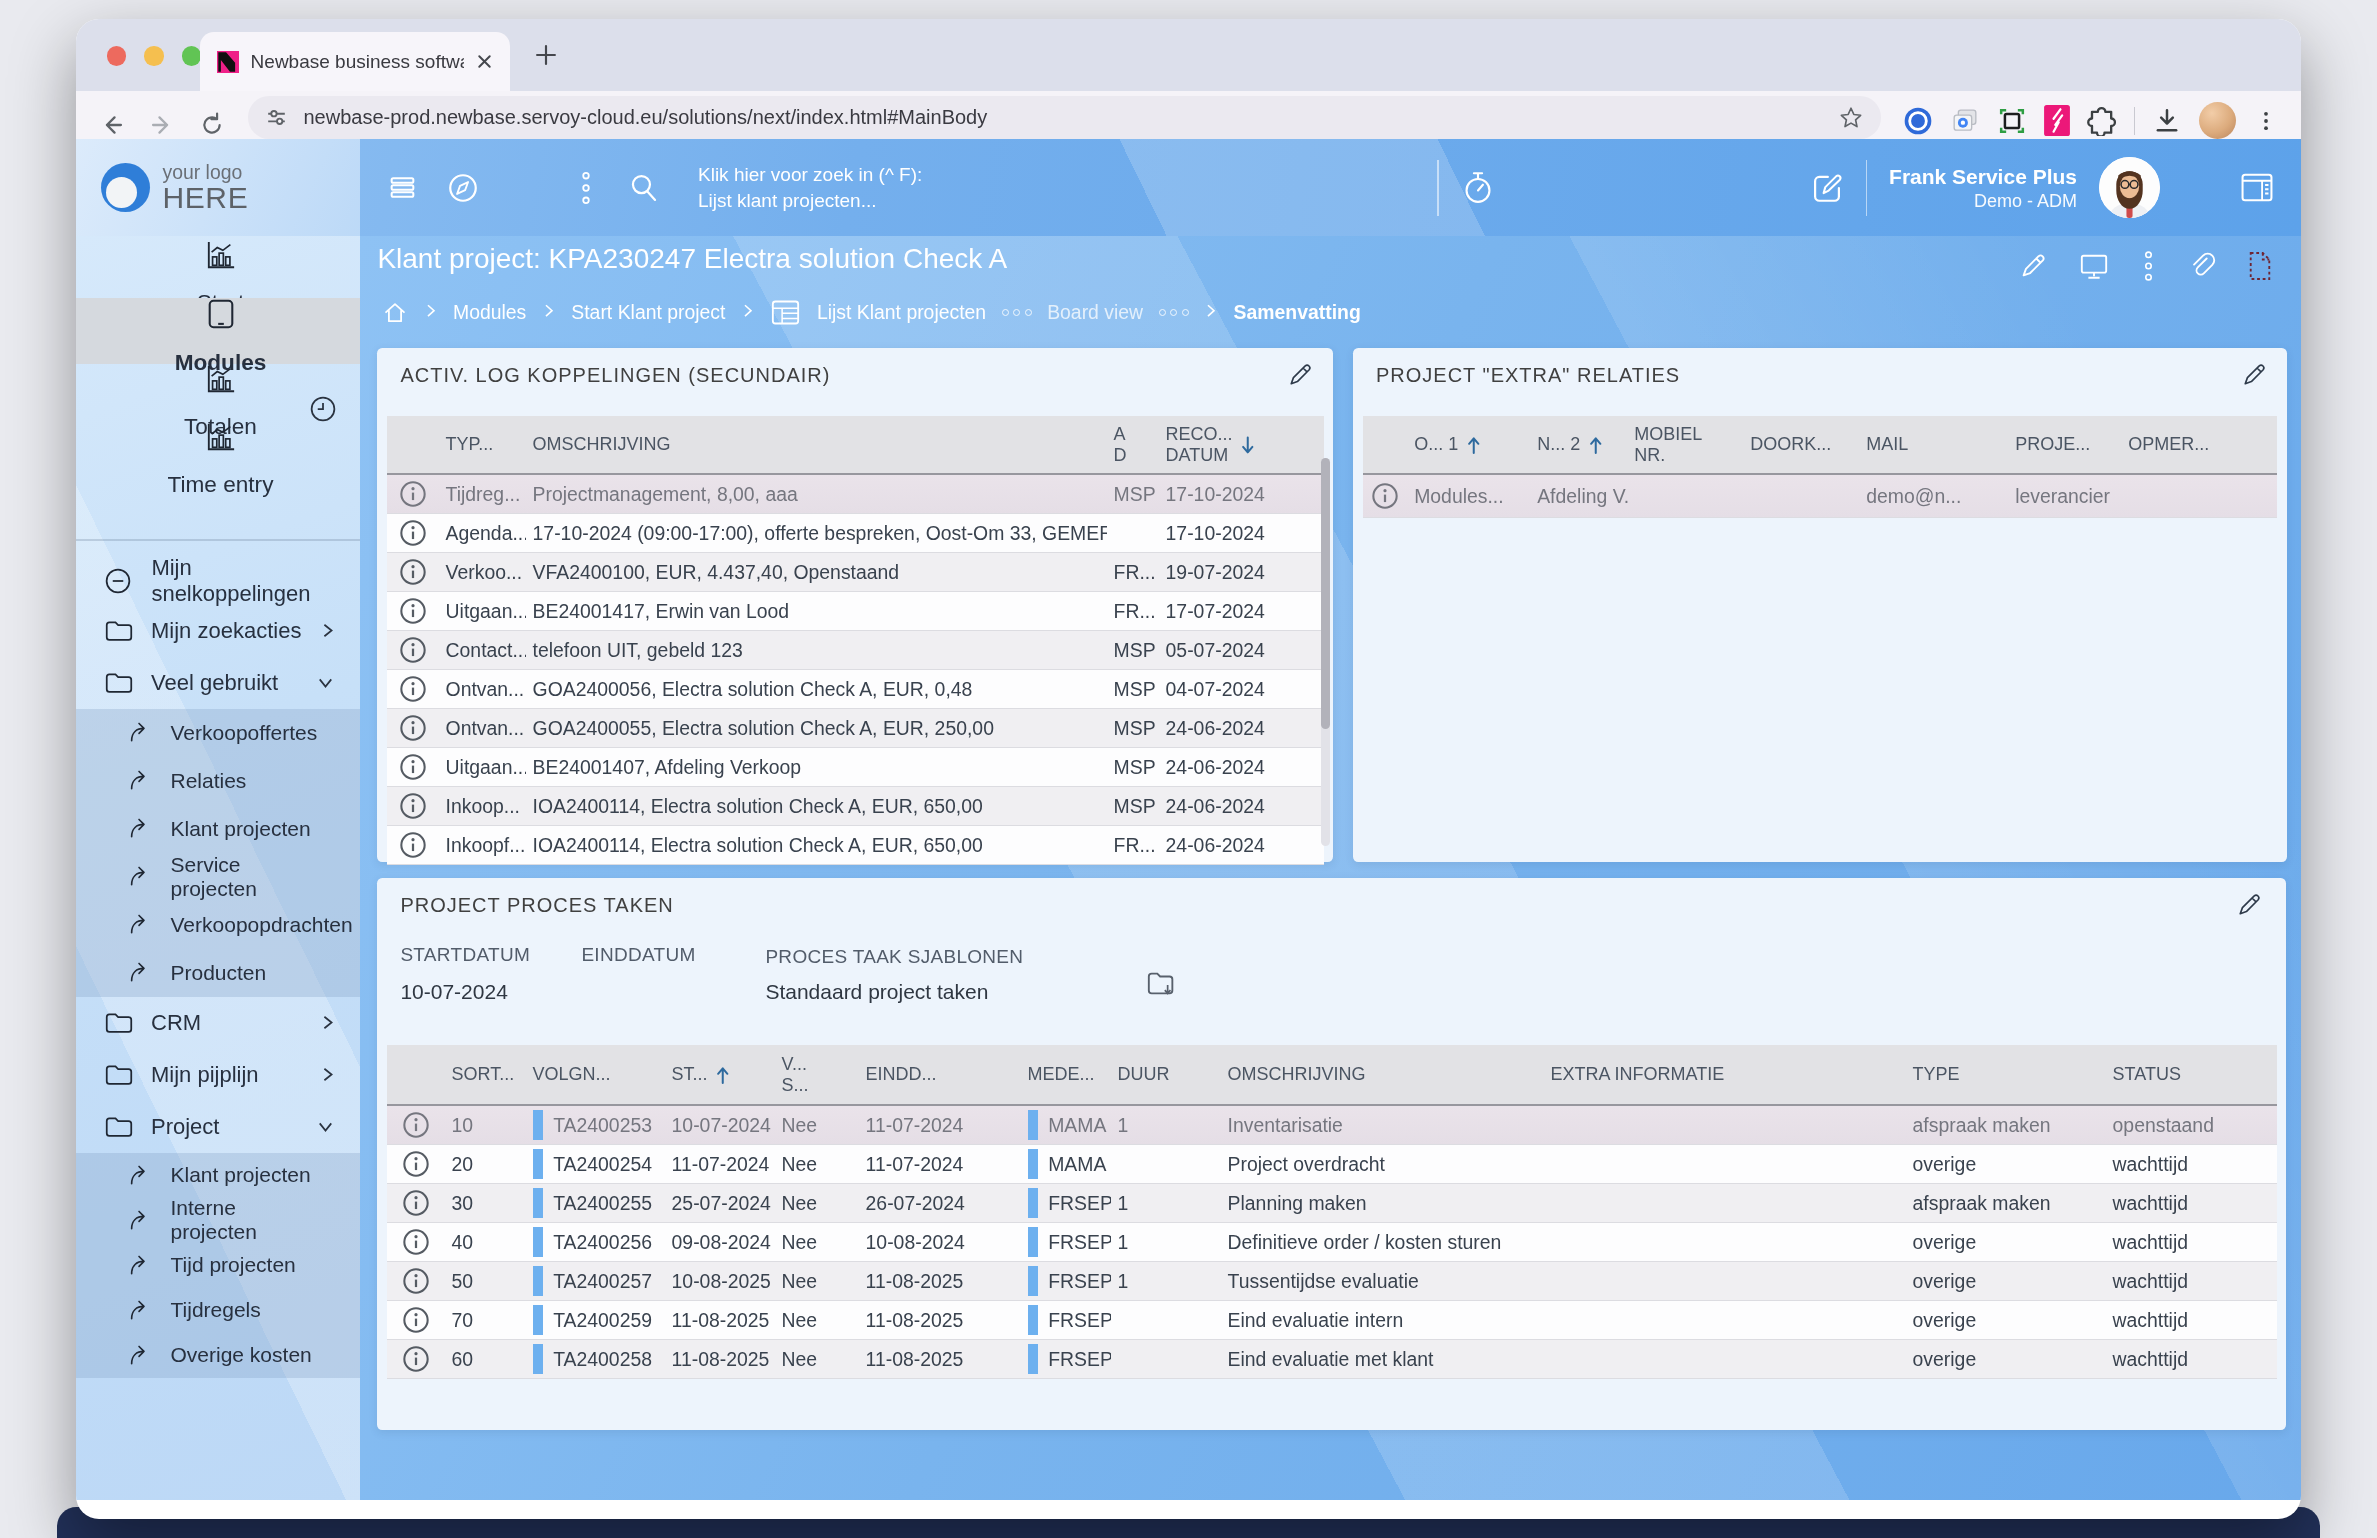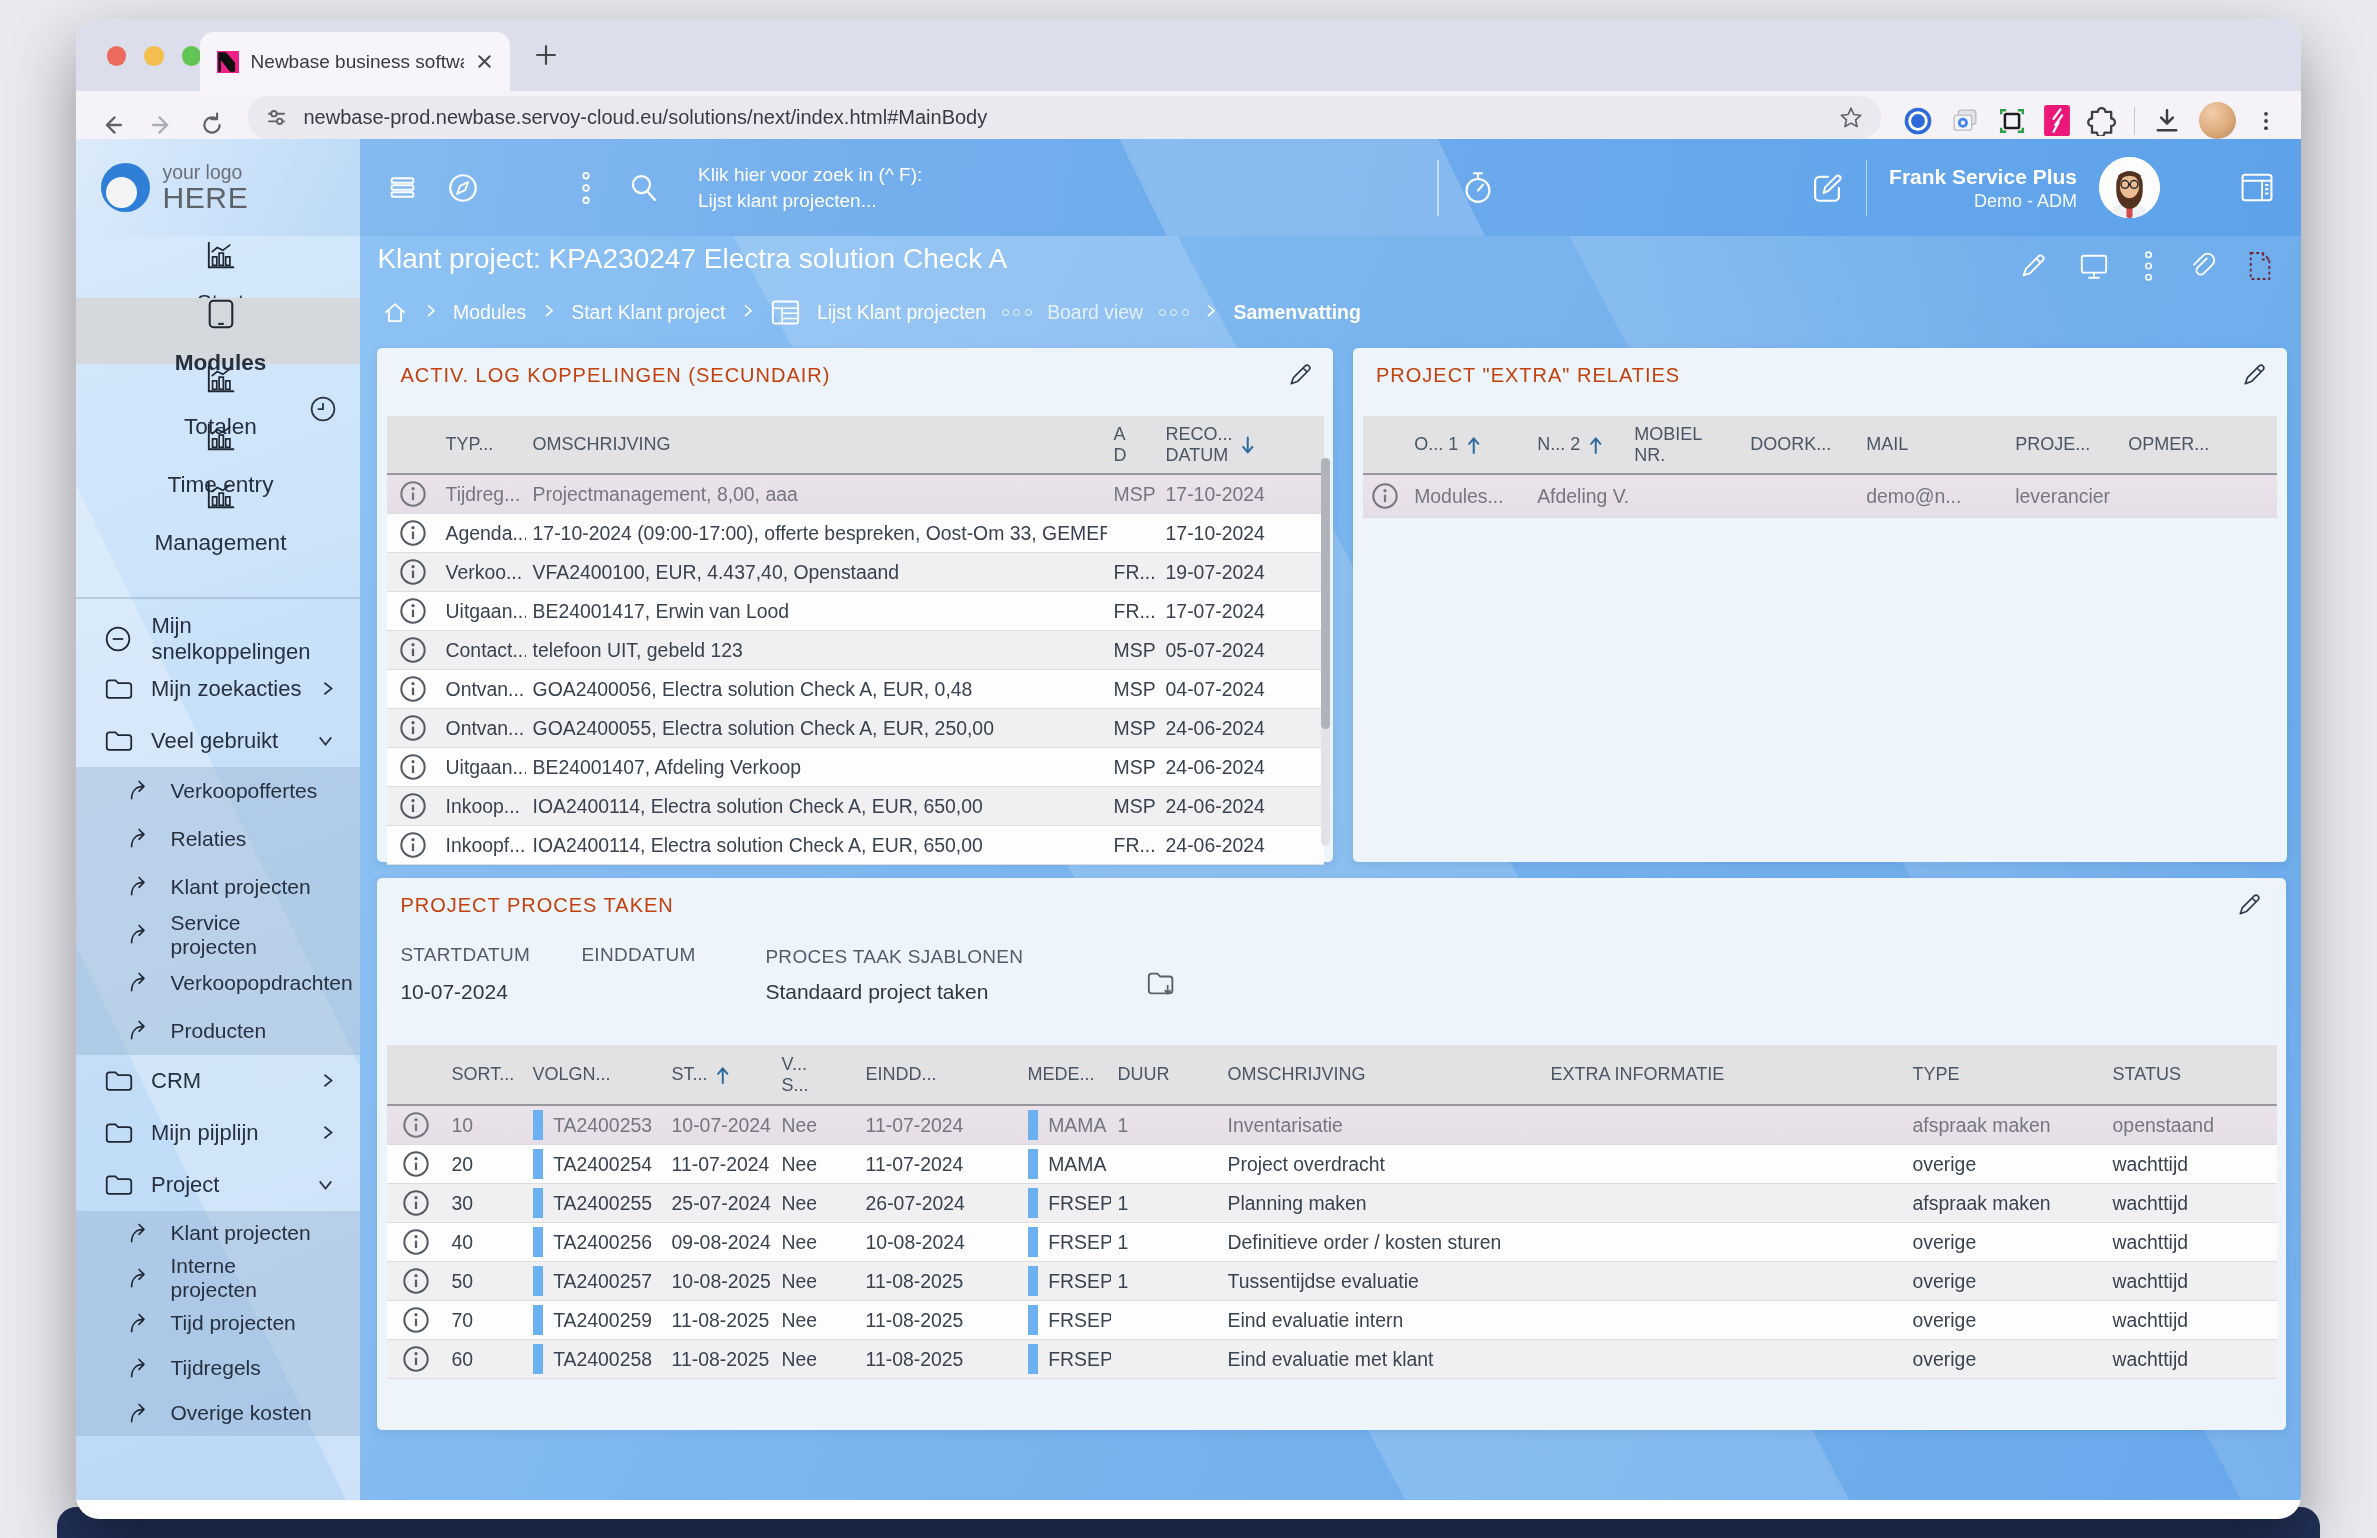--- a/index.html
+++ b/index.html
@@ -61,21 +61,21 @@
   .breadcrumb{position:absolute;left:22px;top:63px;display:flex;align-items:center;gap:15.5px;color:#fff;font-size:19.4px;z-index:1;}
   .bc-dim{opacity:.75;}
   .bc-cur{font-weight:700;}
   .dots3{display:flex;gap:4.5px;opacity:.85;}
   .dots3 i{width:7px;height:7px;border:1.3px solid #fff;border-radius:50%;}
   
   .panel{position:absolute;background:#edf4fc;border-radius:5.2px;z-index:1;box-shadow:0 2.6px 9px rgba(30,60,100,.10);}
   .p-act{left:17.4px;top:112px;width:956px;height:514px;}
   .p-rel{left:993px;top:112px;width:934px;height:514px;}
   .p-task{left:17.4px;top:642px;width:1909px;height:552px;}
-  .p-title{position:absolute;left:23px;top:15.5px;font-size:20px;letter-spacing:1px;color:#c2410c;font-weight:500;}
+  .p-title{position:absolute;left:23px;top:15.5px;font-size:20px;letter-spacing:1px;color:#404040;font-weight:500;}
   .p-edit{position:absolute;right:19.4px;top:13px;color:#2e3a4a;}
   .tbl{position:absolute;left:9.7px;}
   .thead{background:#e2e2e5;border-bottom:2.6px solid #97979e;display:grid;align-items:center;margin-top:20px;}
   .th{font-size:18px;color:#4b5563;white-space:pre-line;line-height:21px;padding:0 6.5px;display:flex;align-items:center;gap:7.8px;}
   .t-rows > div{display:grid;align-items:center;height:39px;border-bottom:1.3px solid #dcdce1;background:#fdfdfe;}
   .t-rows > div:nth-of-type(odd){background:#f0eff2;}
   .t-rows > div:nth-of-type(1){background:linear-gradient(#eae3ea,#e5dee6);}
   .t-rows > div:nth-of-type(1) .c{color:#75767f;}
   .c{padding:0 6.5px;font-size:19.4px;color:#39424e;white-space:nowrap;overflow:hidden;}
   .c.ci{display:flex;justify-content:center;align-items:center;color:#555b63;}
@@ -340,32 +340,20 @@
               <svg width="32" height="30" viewBox="0 0 34 32">
                 <path d="M4 2 V29 H31" stroke="currentColor" stroke-width="2" fill="none"></path>
                 <rect x="8" y="18" width="4.5" height="9" fill="none" stroke="currentColor" stroke-width="1.8"></rect>
                 <rect x="15" y="14" width="4.5" height="13" fill="none" stroke="currentColor" stroke-width="1.8"></rect>
                 <rect x="22" y="18" width="4.5" height="9" fill="none" stroke="currentColor" stroke-width="1.8"></rect>
                 <path d="M7 13 L13 8 L19 11 L27 5" fill="none" stroke="currentColor" stroke-width="1.8"></path>
               </svg>
             </span>
           <span>Time entry</span>
         </div>
-        <div class="s-item">
-          <span class="s-ic">
-              <svg width="32" height="30" viewBox="0 0 34 32">
-                <path d="M4 2 V29 H31" stroke="currentColor" stroke-width="2" fill="none"></path>
-                <rect x="8" y="18" width="4.5" height="9" fill="none" stroke="currentColor" stroke-width="1.8"></rect>
-                <rect x="15" y="14" width="4.5" height="13" fill="none" stroke="currentColor" stroke-width="1.8"></rect>
-                <rect x="22" y="18" width="4.5" height="9" fill="none" stroke="currentColor" stroke-width="1.8"></rect>
-                <path d="M7 13 L13 8 L19 11 L27 5" fill="none" stroke="currentColor" stroke-width="1.8"></path>
-              </svg>
-            </span>
-          <span>Management</span>
-        </div>
         <div class="s-div"></div>
         <div class="s-short">
           <span class="s-ic">
               <svg width="28" height="28" viewBox="0 0 32 32">
                 <circle cx="16" cy="16" r="13" fill="none" stroke="currentColor" stroke-width="2"></circle>
                 <path d="M10 16 h12" stroke="currentColor" stroke-width="2"></path>
               </svg>
             </span>
           <span>Mijn snelkoppelingen</span>
         </div>

